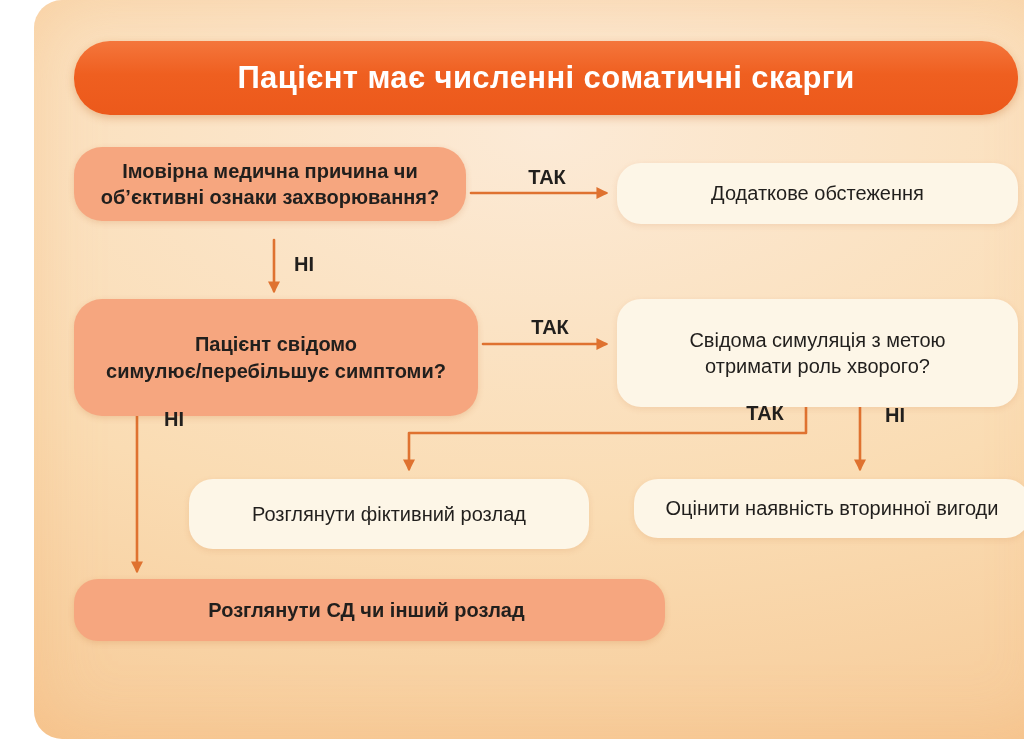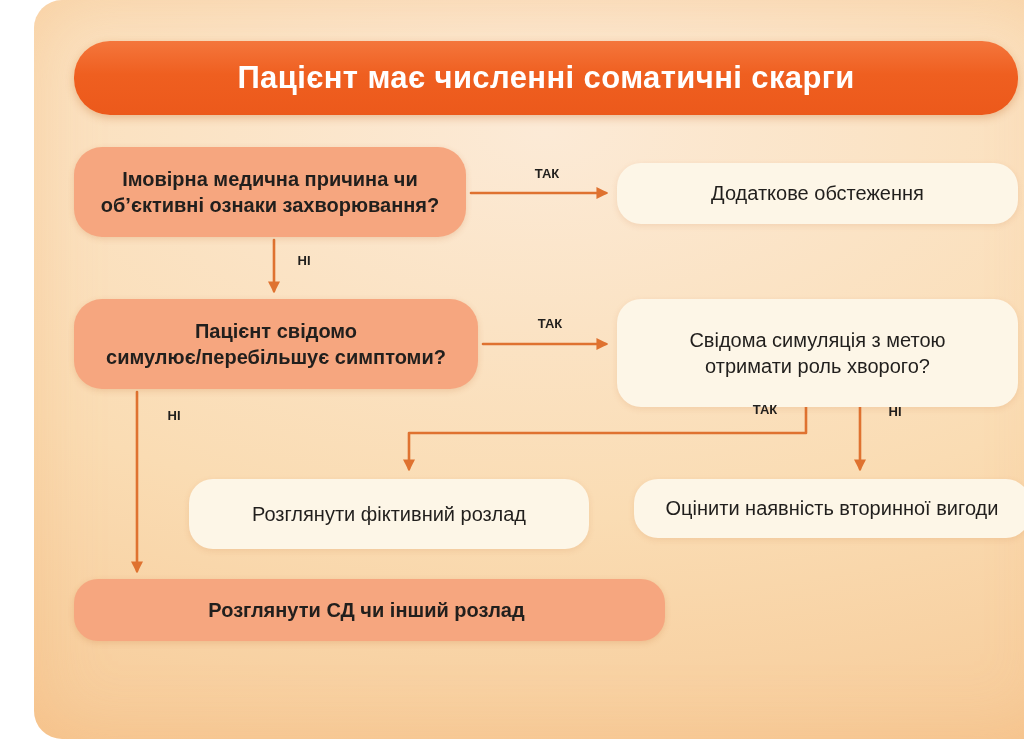--- a/index.html
+++ b/index.html
@@ -60,21 +60,21 @@
     box-shadow: 0 2px 6px rgba(190, 100, 40, 0.20);
   }
   .cream {
     background: #FDF6E7;
     border-radius: 24px;
     font-weight: 400;
     box-shadow: 0 2px 6px rgba(190, 100, 40, 0.14);
   }
   .lbl {
     position: absolute;
-    font-size: 13px;
+    font-size: 20px;
     font-weight: bold;
     color: #211F1D;
     text-align: center;
   }
 </style>
 </head>
 <body>
 
 <div class="canvas">
 
@@ -89,30 +89,30 @@
       <line x1="240" y1="240" x2="240" y2="291" marker-end="url(#ah)"></line>
       <line x1="449" y1="344" x2="572" y2="344" marker-end="url(#ah)"></line>
       <line x1="103" y1="392" x2="103" y2="571" marker-end="url(#ah)"></line>
       <path d="M772 392 V433 H375 V469" marker-end="url(#ah)"></path>
       <line x1="826" y1="392" x2="826" y2="469" marker-end="url(#ah)"></line>
     </g>
   </svg>
 
   <div class="title-bar">Пацієнт має численні соматичні скарги</div>
 
-  <div class="node salmon" style="left:40px; top:147px; width:392px; height:90px;">
+  <div class="node salmon" style="left:40px; top:147px; width:392px; height:74px;">
     <div>Імовірна медична причина чи</div>
     <div>об’єктивні ознаки захворювання?</div>
   </div>
 
   <div class="node cream" style="left:583px; top:163px; width:401px; height:61px;">
     <div>Додаткове обстеження</div>
   </div>
 
-  <div class="node salmon" style="left:40px; top:299px; width:404px; height:90px;">
+  <div class="node salmon" style="left:40px; top:299px; width:404px; height:117px;">
     <div>Пацієнт свідомо</div>
     <div>симулює/перебільшує симптоми?</div>
   </div>
 
   <div class="node cream" style="left:583px; top:299px; width:401px; height:108px;">
     <div>Свідома симуляція з метою</div>
     <div>отримати роль хворого?</div>
   </div>
 
   <div class="node cream" style="left:155px; top:479px; width:400px; height:70px;">

